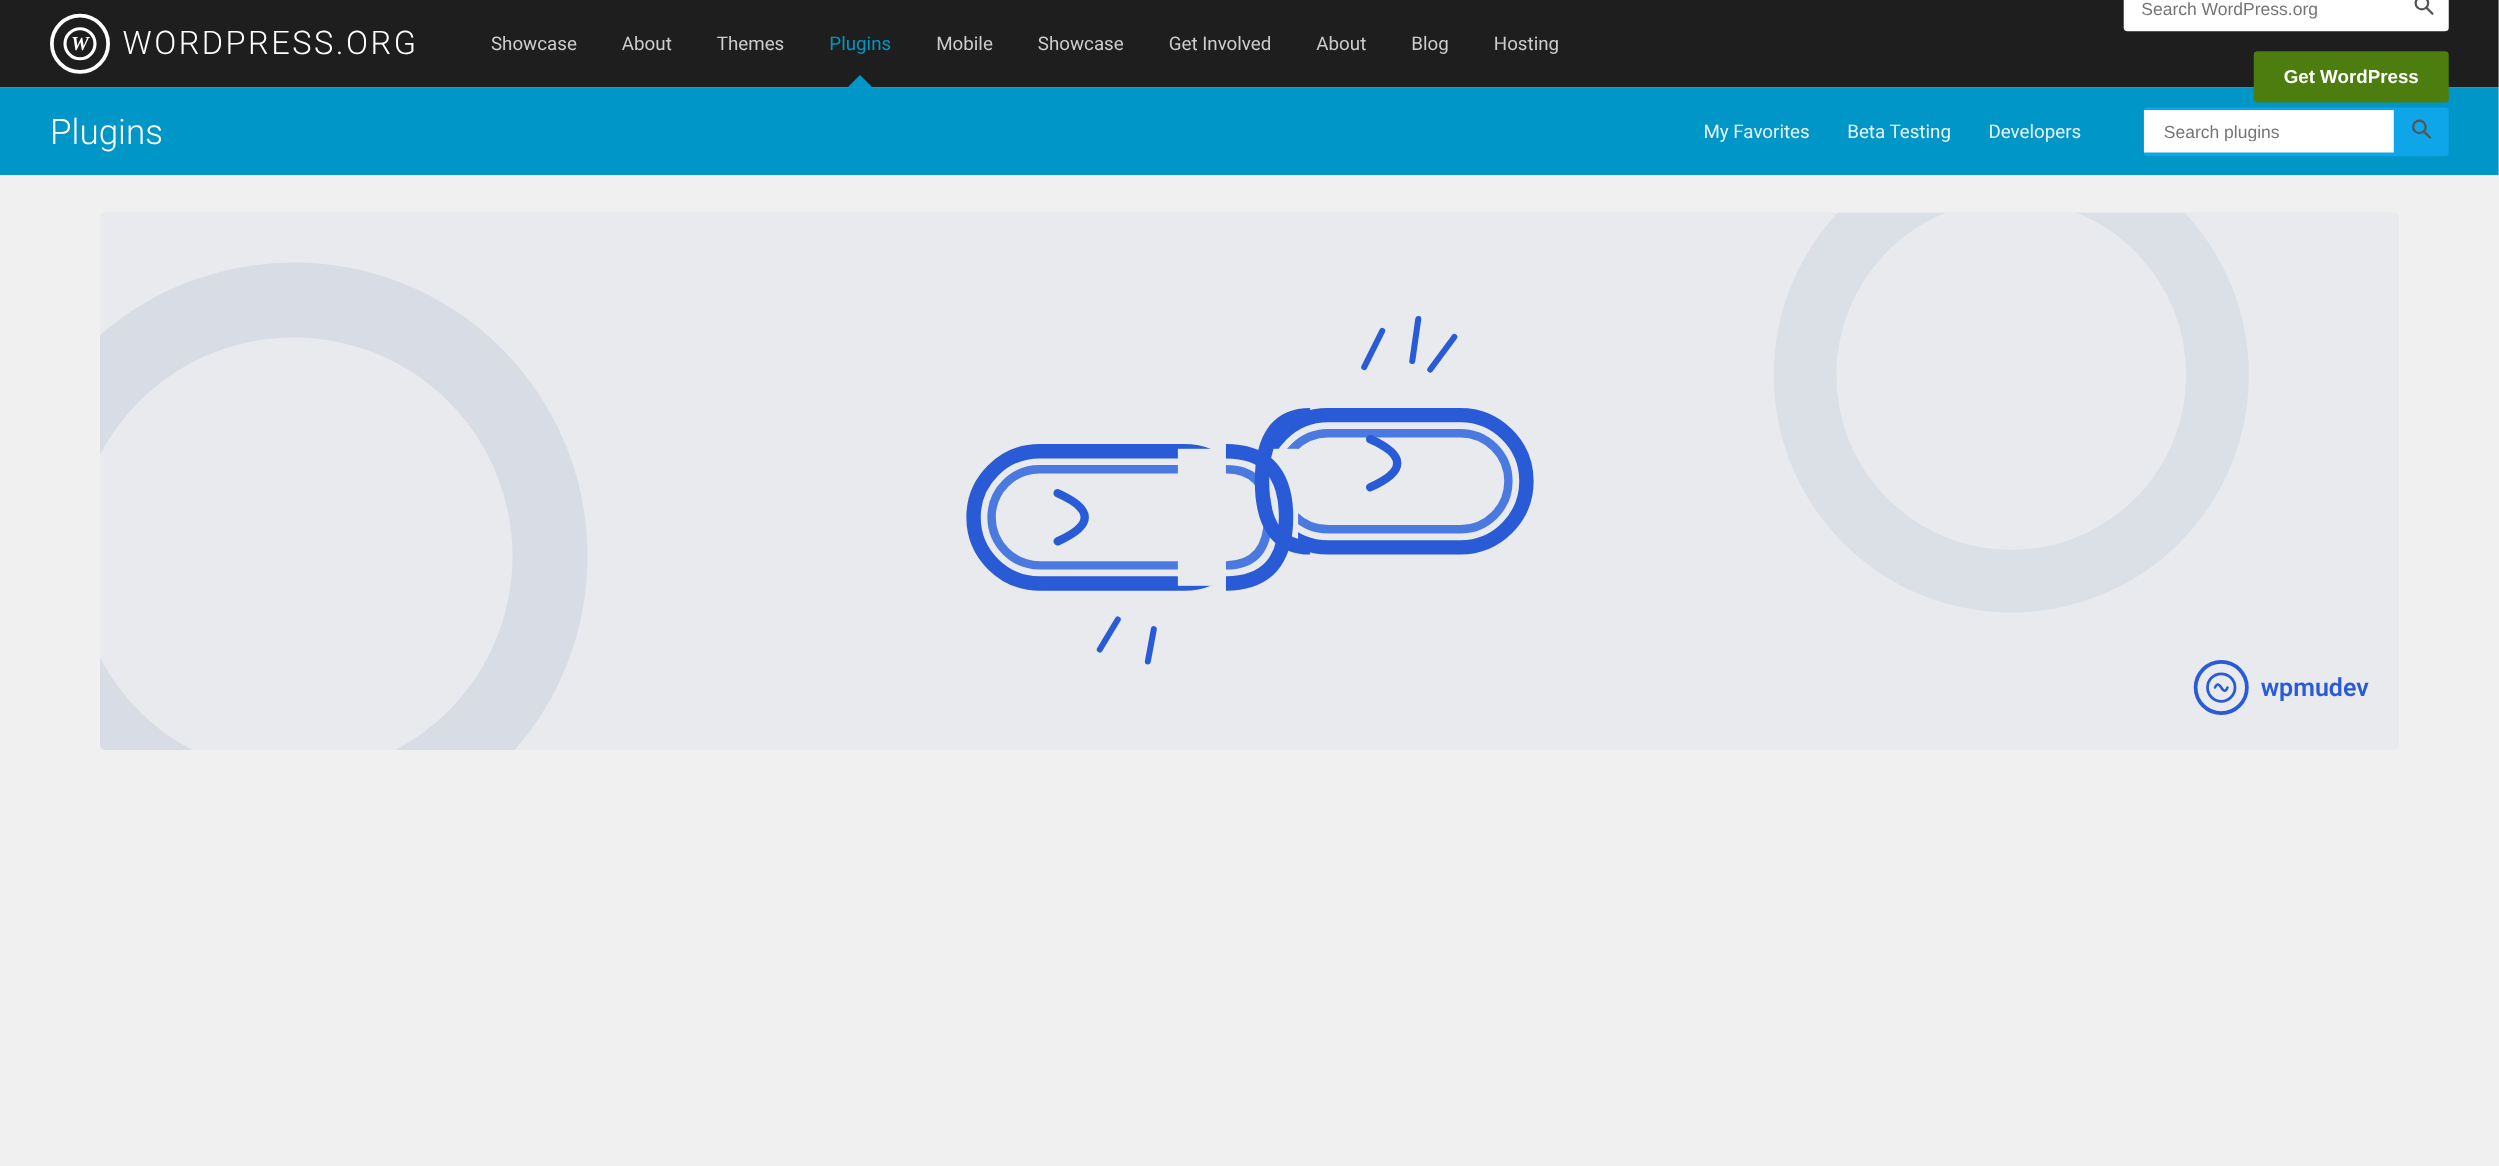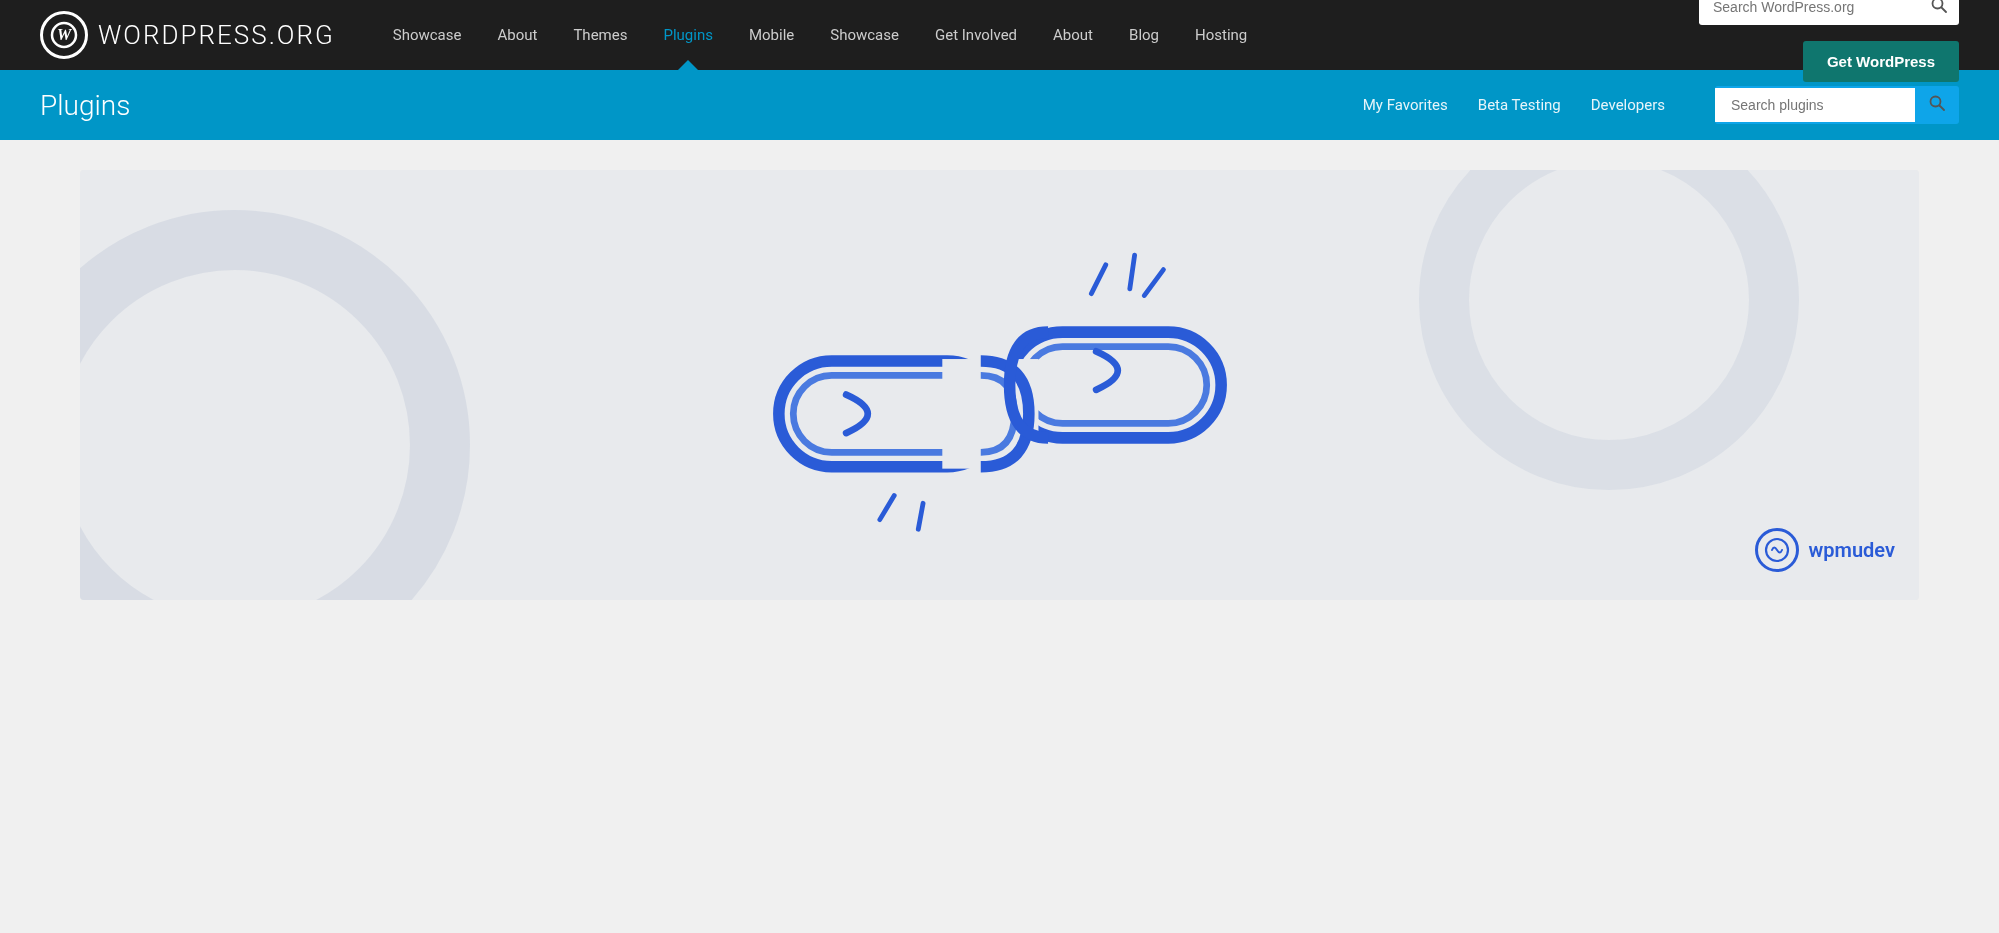--- a/index.html
+++ b/index.html
@@ -100,21 +100,21 @@
     }
     .search-top button {
       background: none;
       border: none;
       padding: 8px 12px;
       cursor: pointer;
       color: #555;
       font-size: 16px;
     }
     .get-wp-btn {
-      background: #0f766e;
+      background: #4d7c0f;
       color: #fff;
       border: none;
       padding: 12px 24px;
       font-size: 15px;
       font-weight: 600;
       border-radius: 3px;
       cursor: pointer;
       white-space: nowrap;
     }
 

